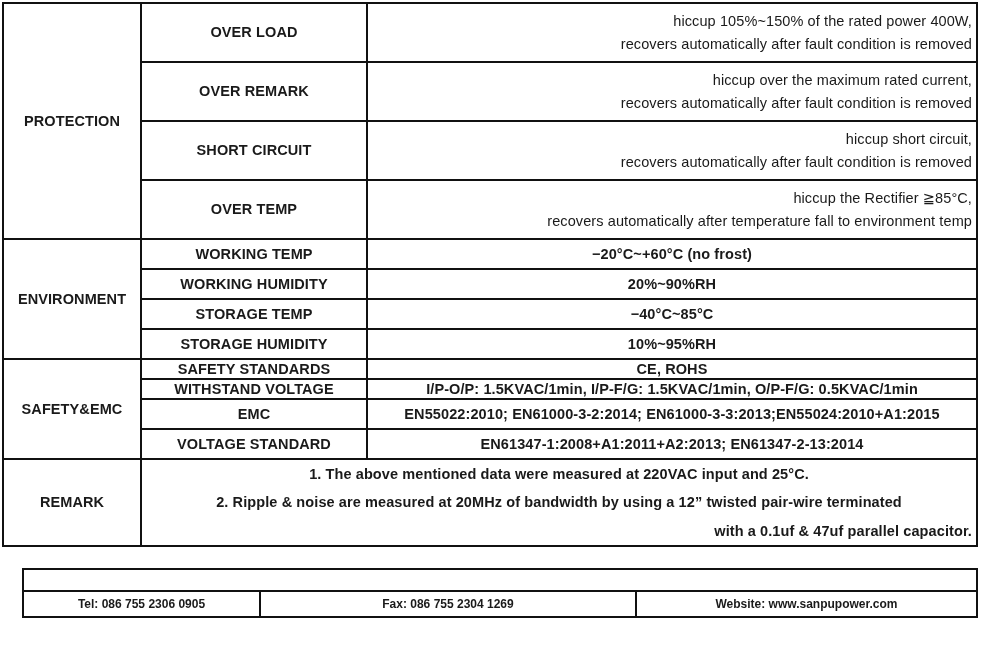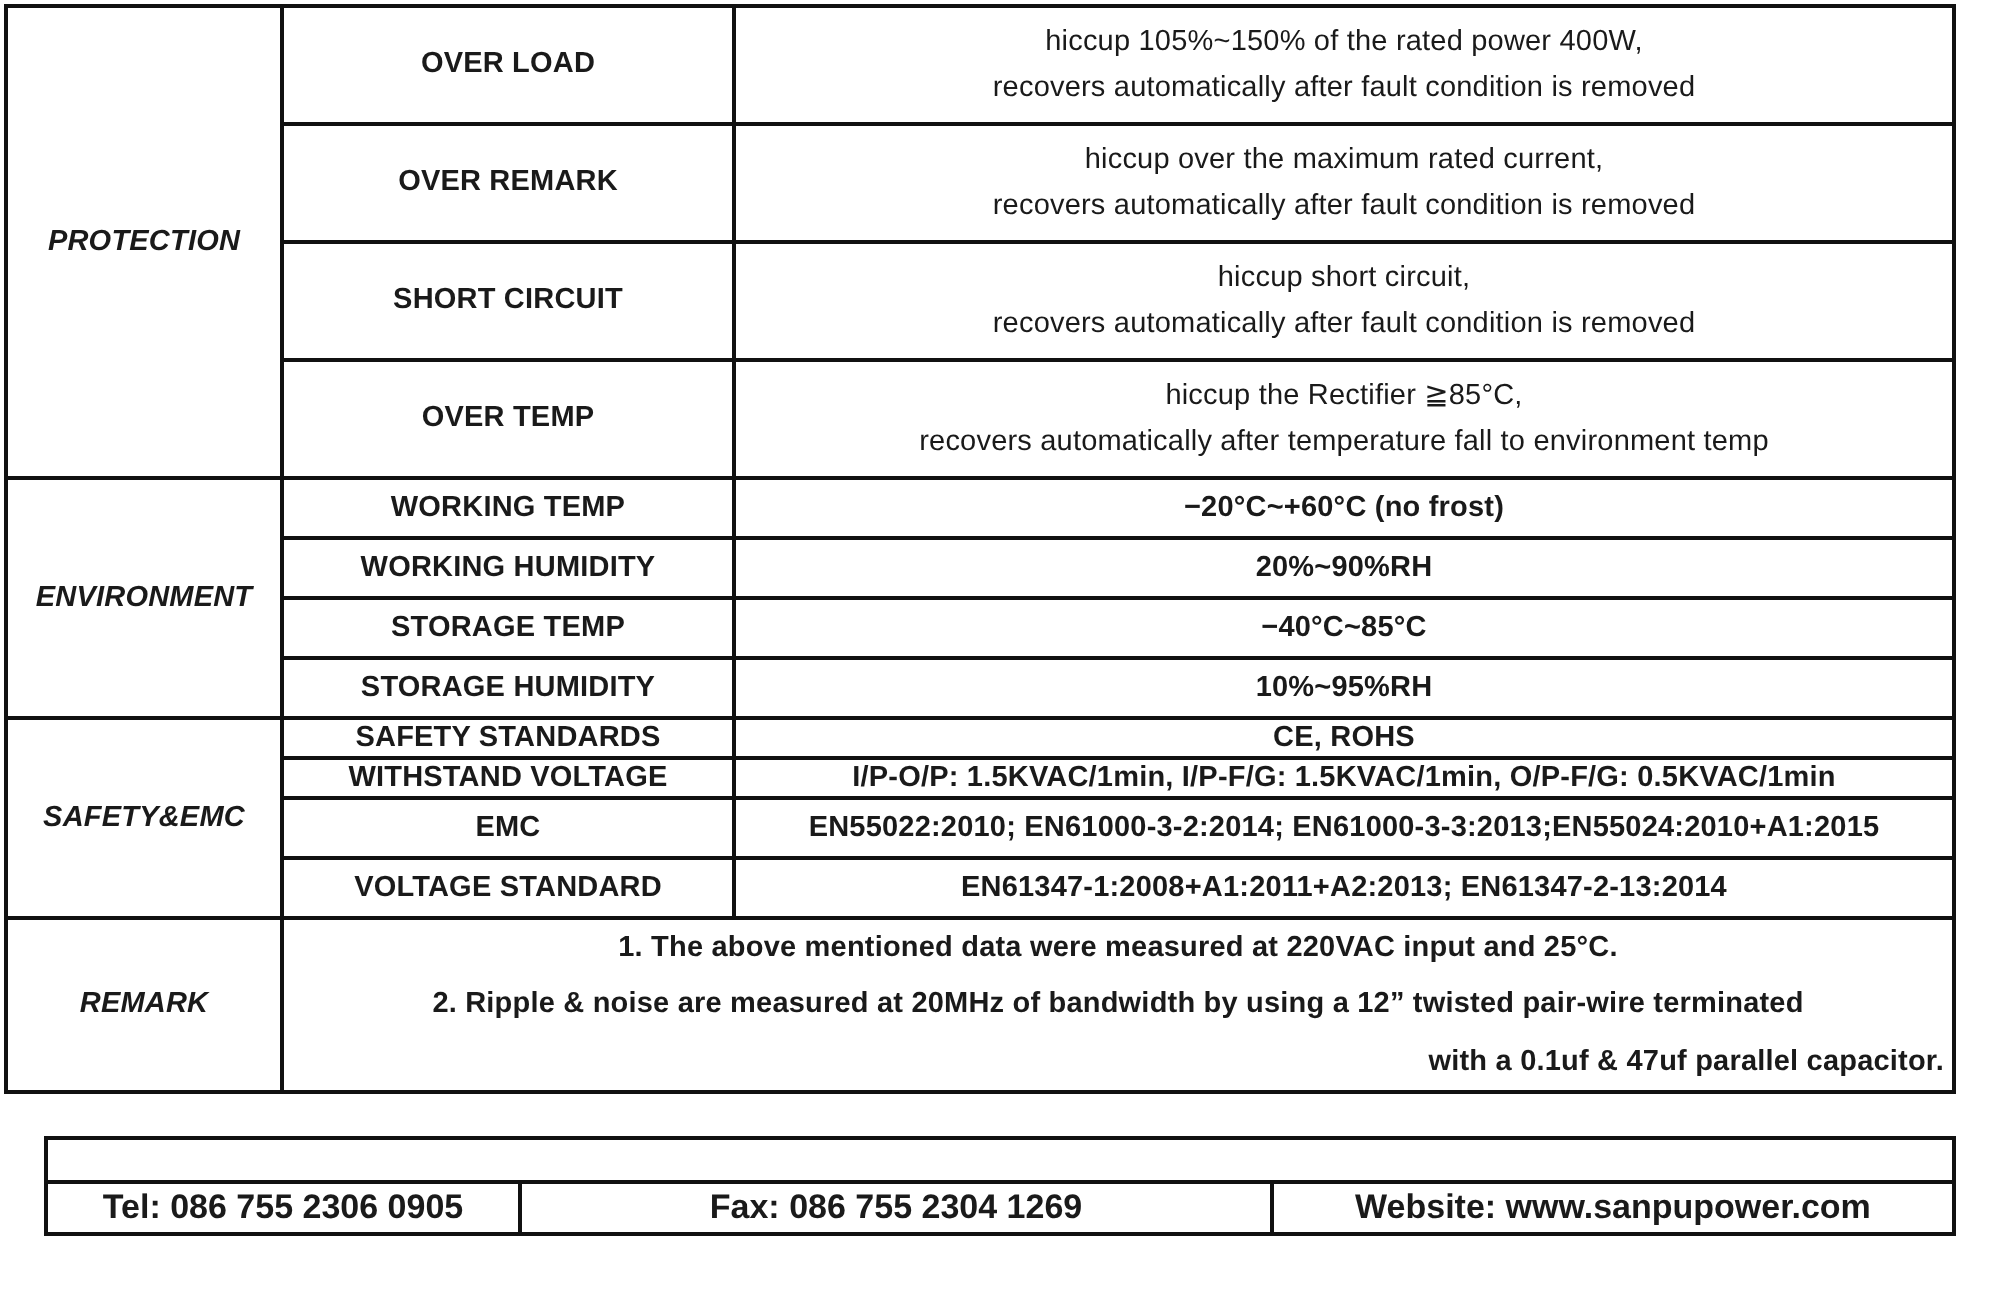--- a/index.html
+++ b/index.html
@@ -44,38 +44,37 @@
     line-height: 1.25;
   }
 
   .col-cat   { width: 138px; }
   .col-param { width: 226px; }
 
   .cat-cell {
     font-size: 14.5px;
     font-weight: bold;
     letter-spacing: 0.2px;
-    font-style: italic;
   }
   .param-cell {
     font-size: 14.5px;
     font-weight: bold;
   }
   .value-cell {
     font-size: 14.5px;
     font-weight: normal;
   }
   .value-cell .vline {
     display: block;
     padding: 2px 0;
   }
 
   
   .row-protection td { height: 59px; }
-  .row-protection .value-cell { font-weight: normal; }
+  .row-protection .value-cell { font-weight: normal; text-align: right; }
 
   
   .row-env td      { height: 30px; border-radius: 11px; }
   .row-safety td   { height: 14px; margin-top: 28px; }
   .row-emc td      { height: 30px; }
 
   
   .remark-cell {
     text-align: left;
     font-weight: normal;
@@ -97,21 +96,21 @@
     left: 22px;
     top: 568px;
     width: 956px;
     border-collapse: collapse;
     table-layout: fixed;
   }
   .footer-table td {
     border: 2px solid #111111;
     text-align: center;
     vertical-align: middle;
-    font-size: 17px;
+    font-size: 12px;
     font-weight: bold;
     padding: 0 12px;
   }
   .footer-spacer td {
     height: 22px;
     border-left: 2px solid #111111;
     border-right: 2px solid #111111;
     border-top: 2px solid #111111;
     border-bottom: 2px solid #111111;
   }

